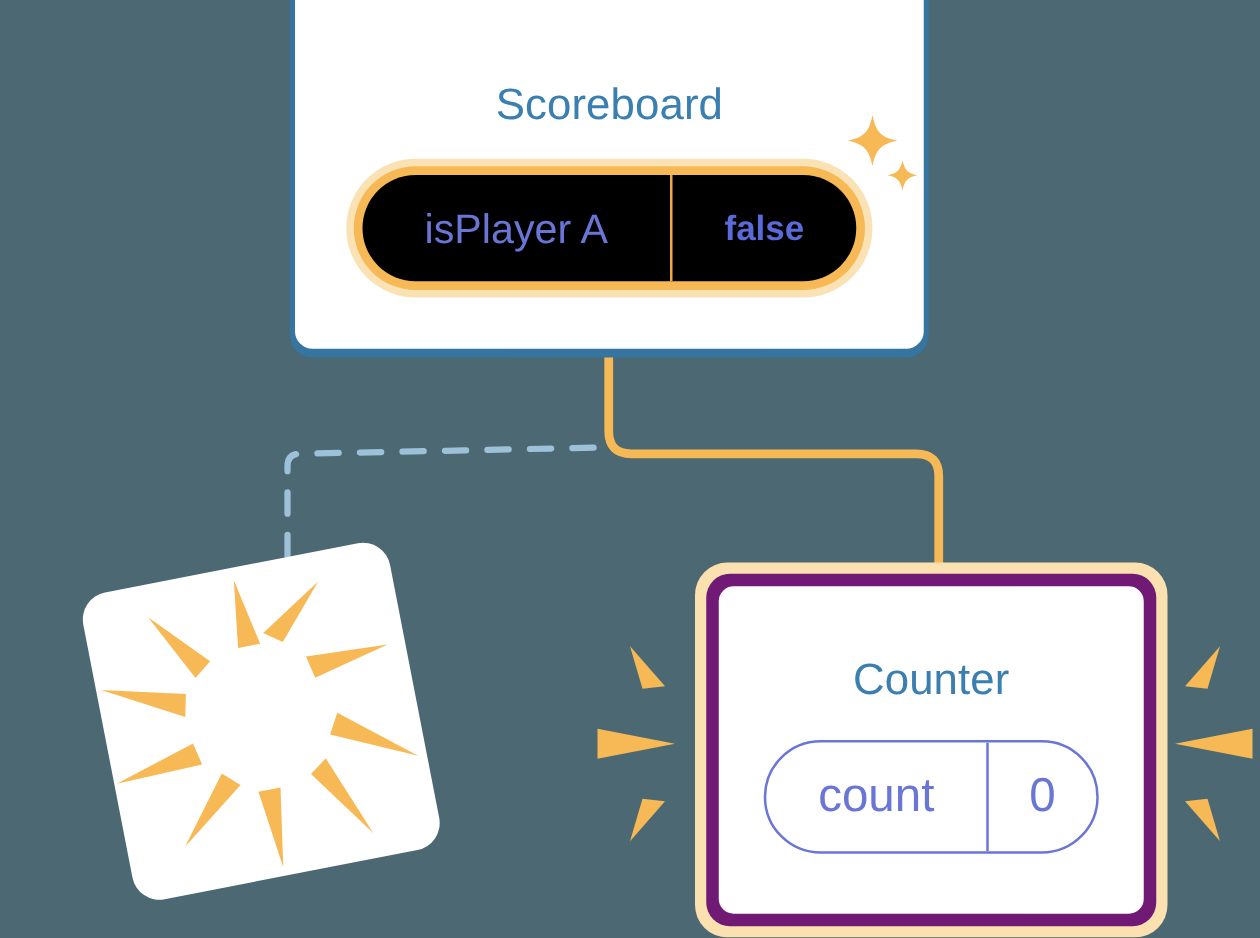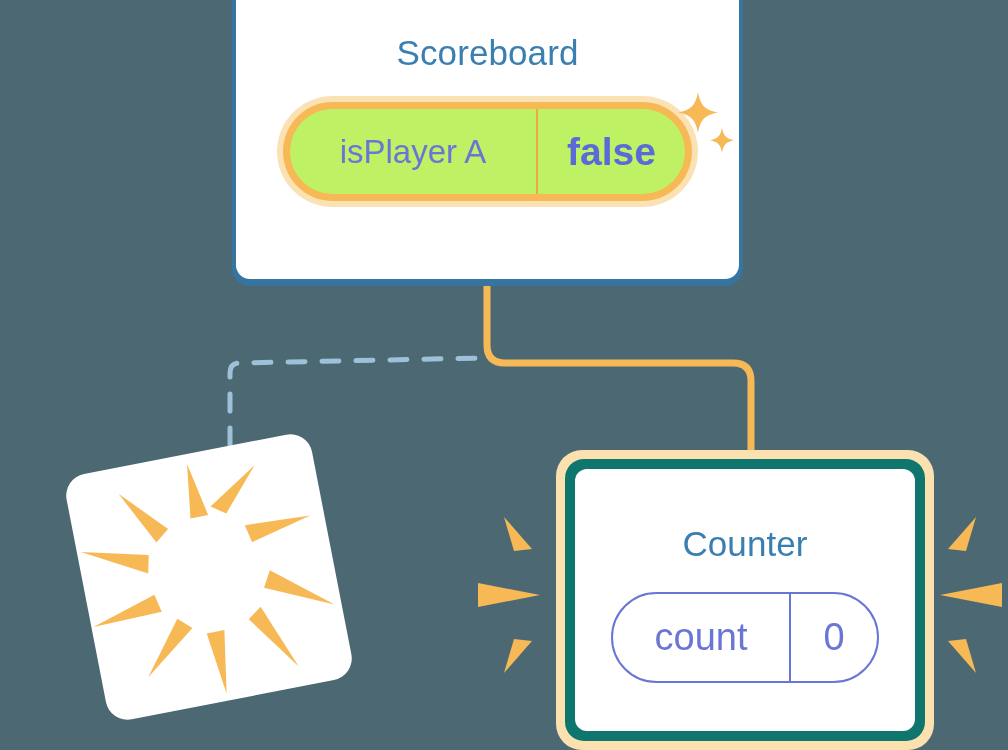--- a/index.html
+++ b/index.html
@@ -86,21 +86,21 @@
     height: 300px;
     background: #fbe0b0;
     border-radius: 26px;
     padding: 9px;
     display: block;
   }
   .card--counter .counter-inner {
     width: 100%;
     height: 100%;
     box-sizing: border-box;
-    background: #0f766e;
+    background: #701a75;
     border-radius: 19px;
     padding: 10px;
   }
   .card--counter .counter-face {
     width: 100%;
     height: 100%;
     box-sizing: border-box;
     background: #ffffff;
     border-radius: 12px;
     display: flex;
@@ -109,21 +109,21 @@
   }
 
   .card-title {
     color: #3a7fb0;
     font-size: 35px;
     font-weight: 400;
     letter-spacing: 0.1px;
     line-height: 1;
     white-space: nowrap;
   }
-  .card--scoreboard .card-title { margin-top: 35px; }
+  .card--scoreboard .card-title { margin-top: 66px; }
   .card--counter .card-title    { margin-top: 57px; }
 
   
   .pill {
     display: flex;
     align-items: stretch;
     box-sizing: border-box;
     background: #ffffff;
   }
 
@@ -141,21 +141,21 @@
     height: 100%;
     box-sizing: border-box;
     background: #f7b955;
     border-radius: 999px;
     padding: 7px;
   }
   .pill--hl .pill-face {
     width: 100%;
     height: 100%;
     box-sizing: border-box;
-    background: #bef264;
+    background: #000000;
     border-radius: 999px;
     display: flex;
     align-items: stretch;
     overflow: hidden;
     text-align: right;
   }
   .pill--hl .pill-key {
     flex: 0 0 246px;
     display: flex;
     align-items: center;
@@ -169,21 +169,21 @@
     justify-content: center;
   }
   .pill-key-text {
     color: #6a76d6;
     font-size: 33px;
     font-weight: 400;
     white-space: nowrap;
   }
   .pill-val-text {
     color: #5a6ad9;
-    font-size: 39px;
+    font-size: 28px;
     font-weight: 700;
     white-space: nowrap;
   }
 
   
   .pill--plain {
     margin-top: 31px;
     width: 268px;
     height: 91px;
     border: 2px solid #6a76d6;

